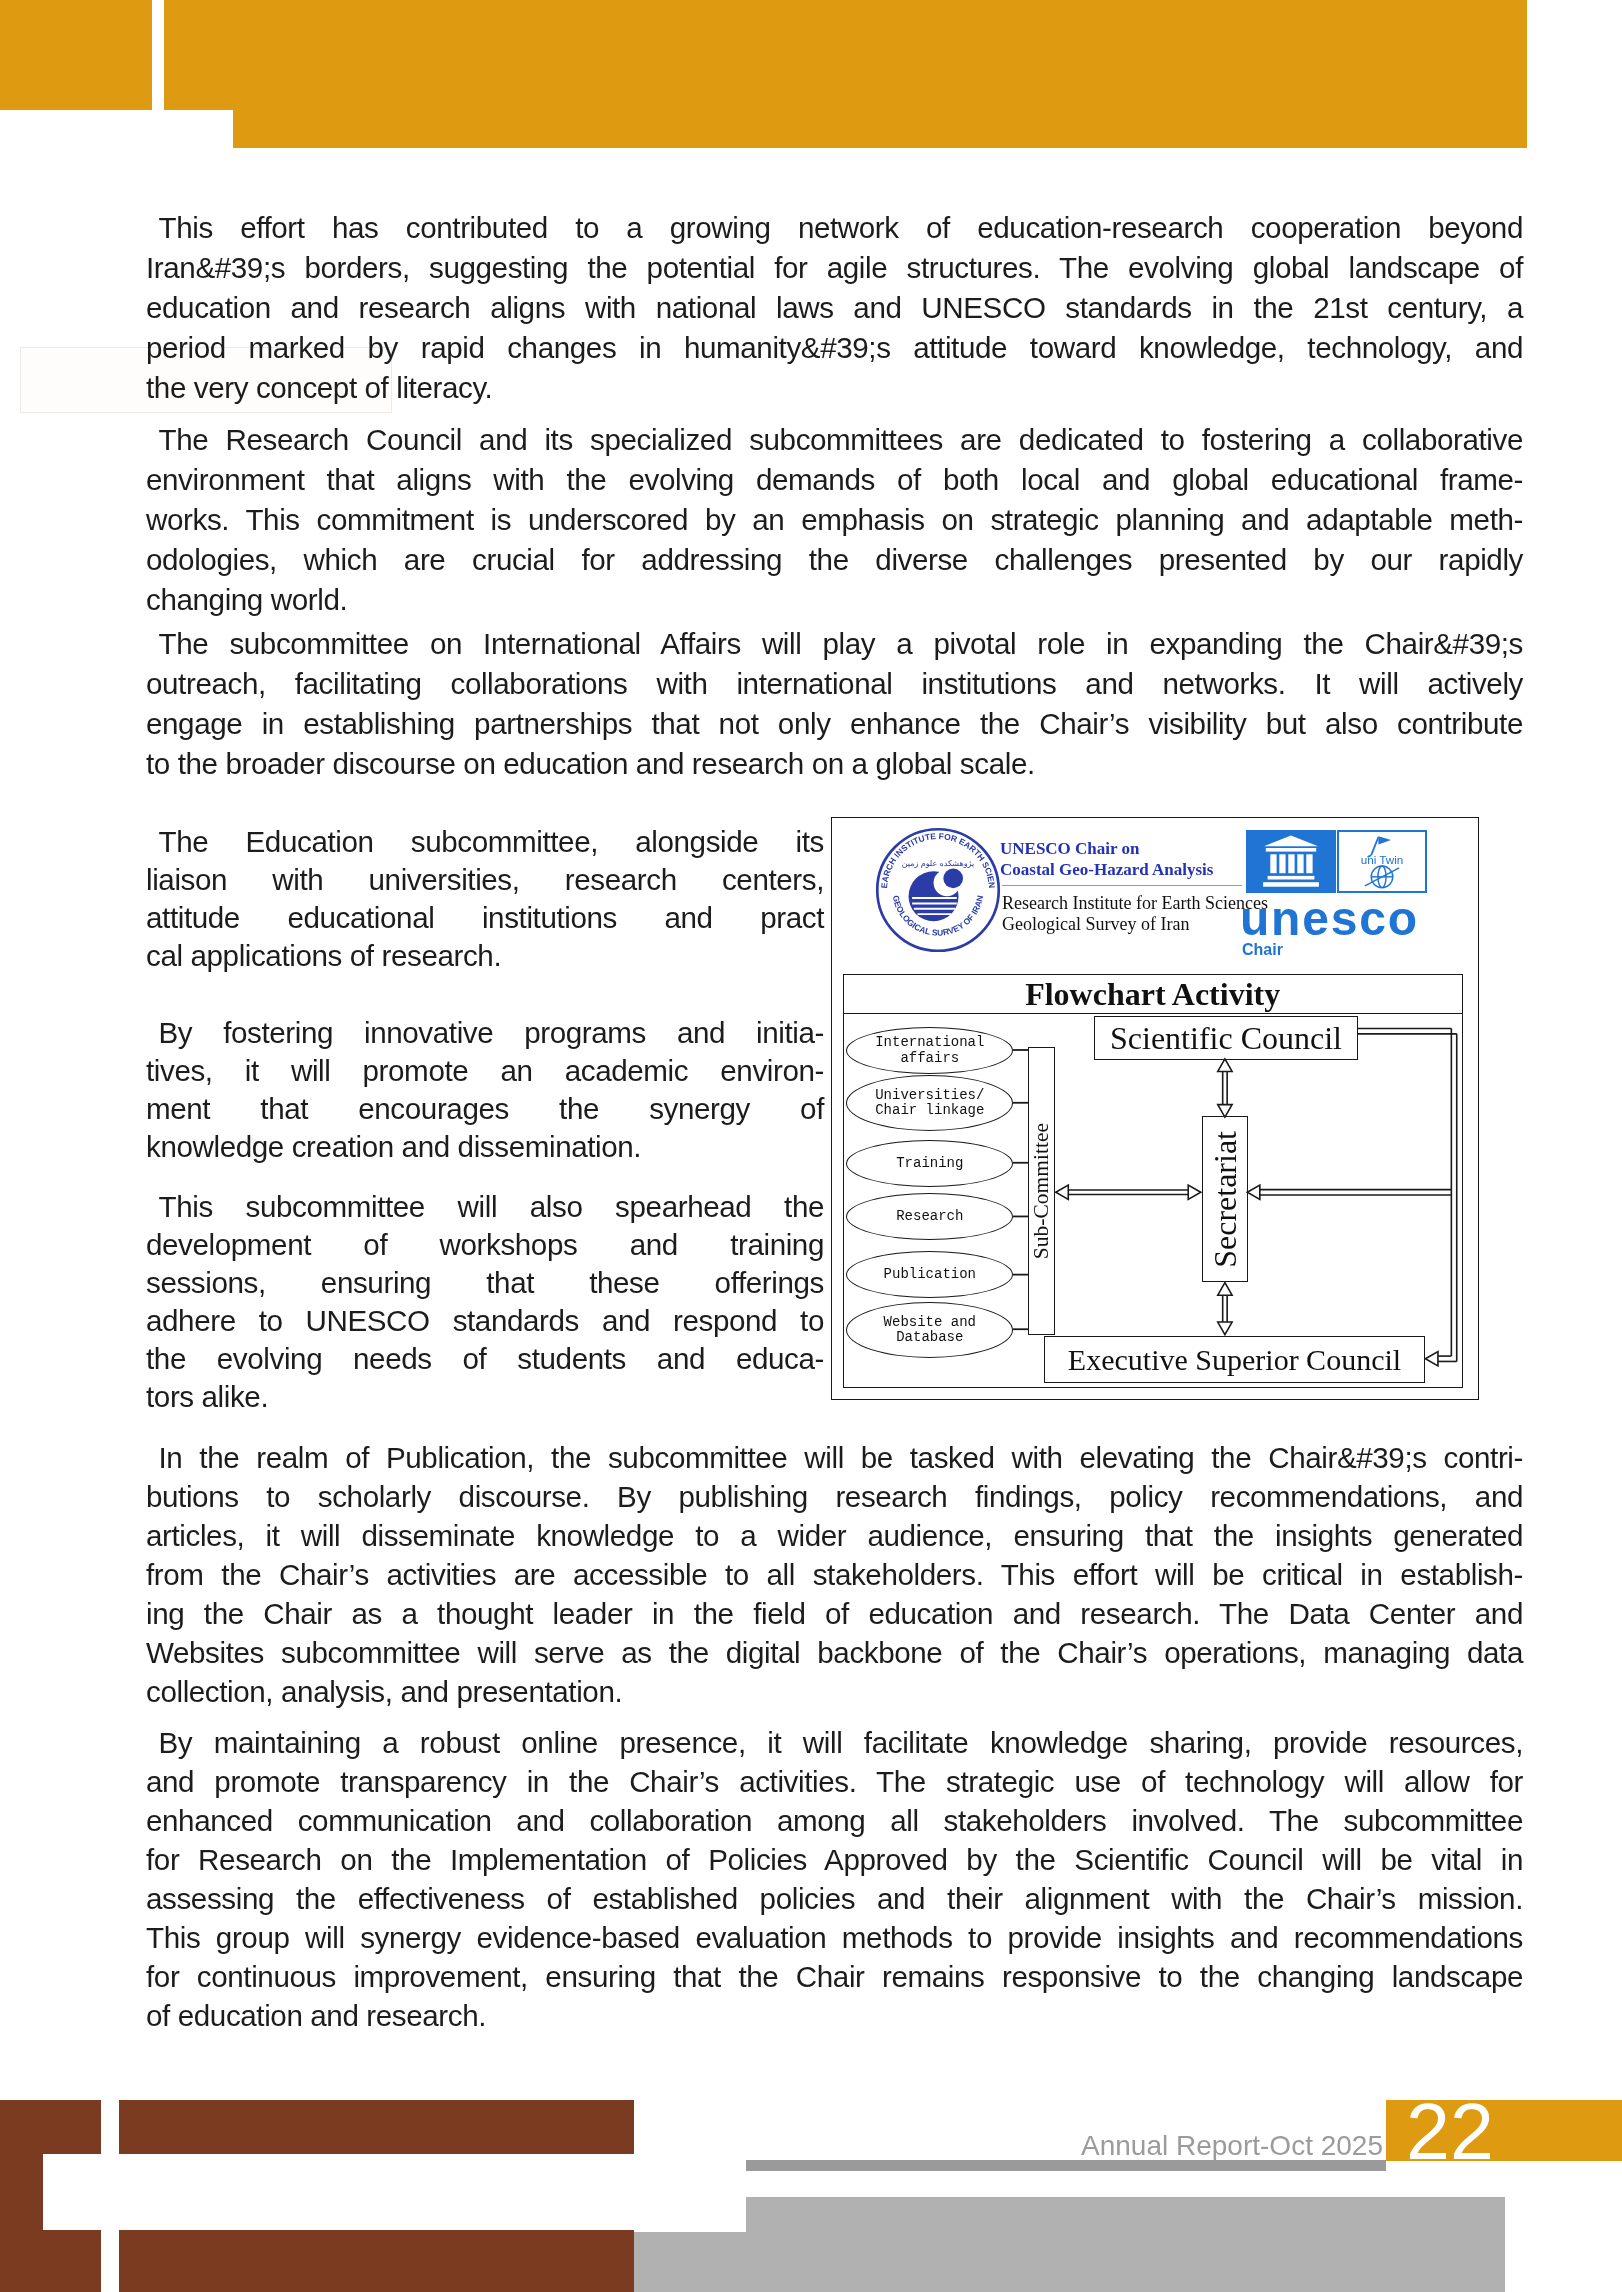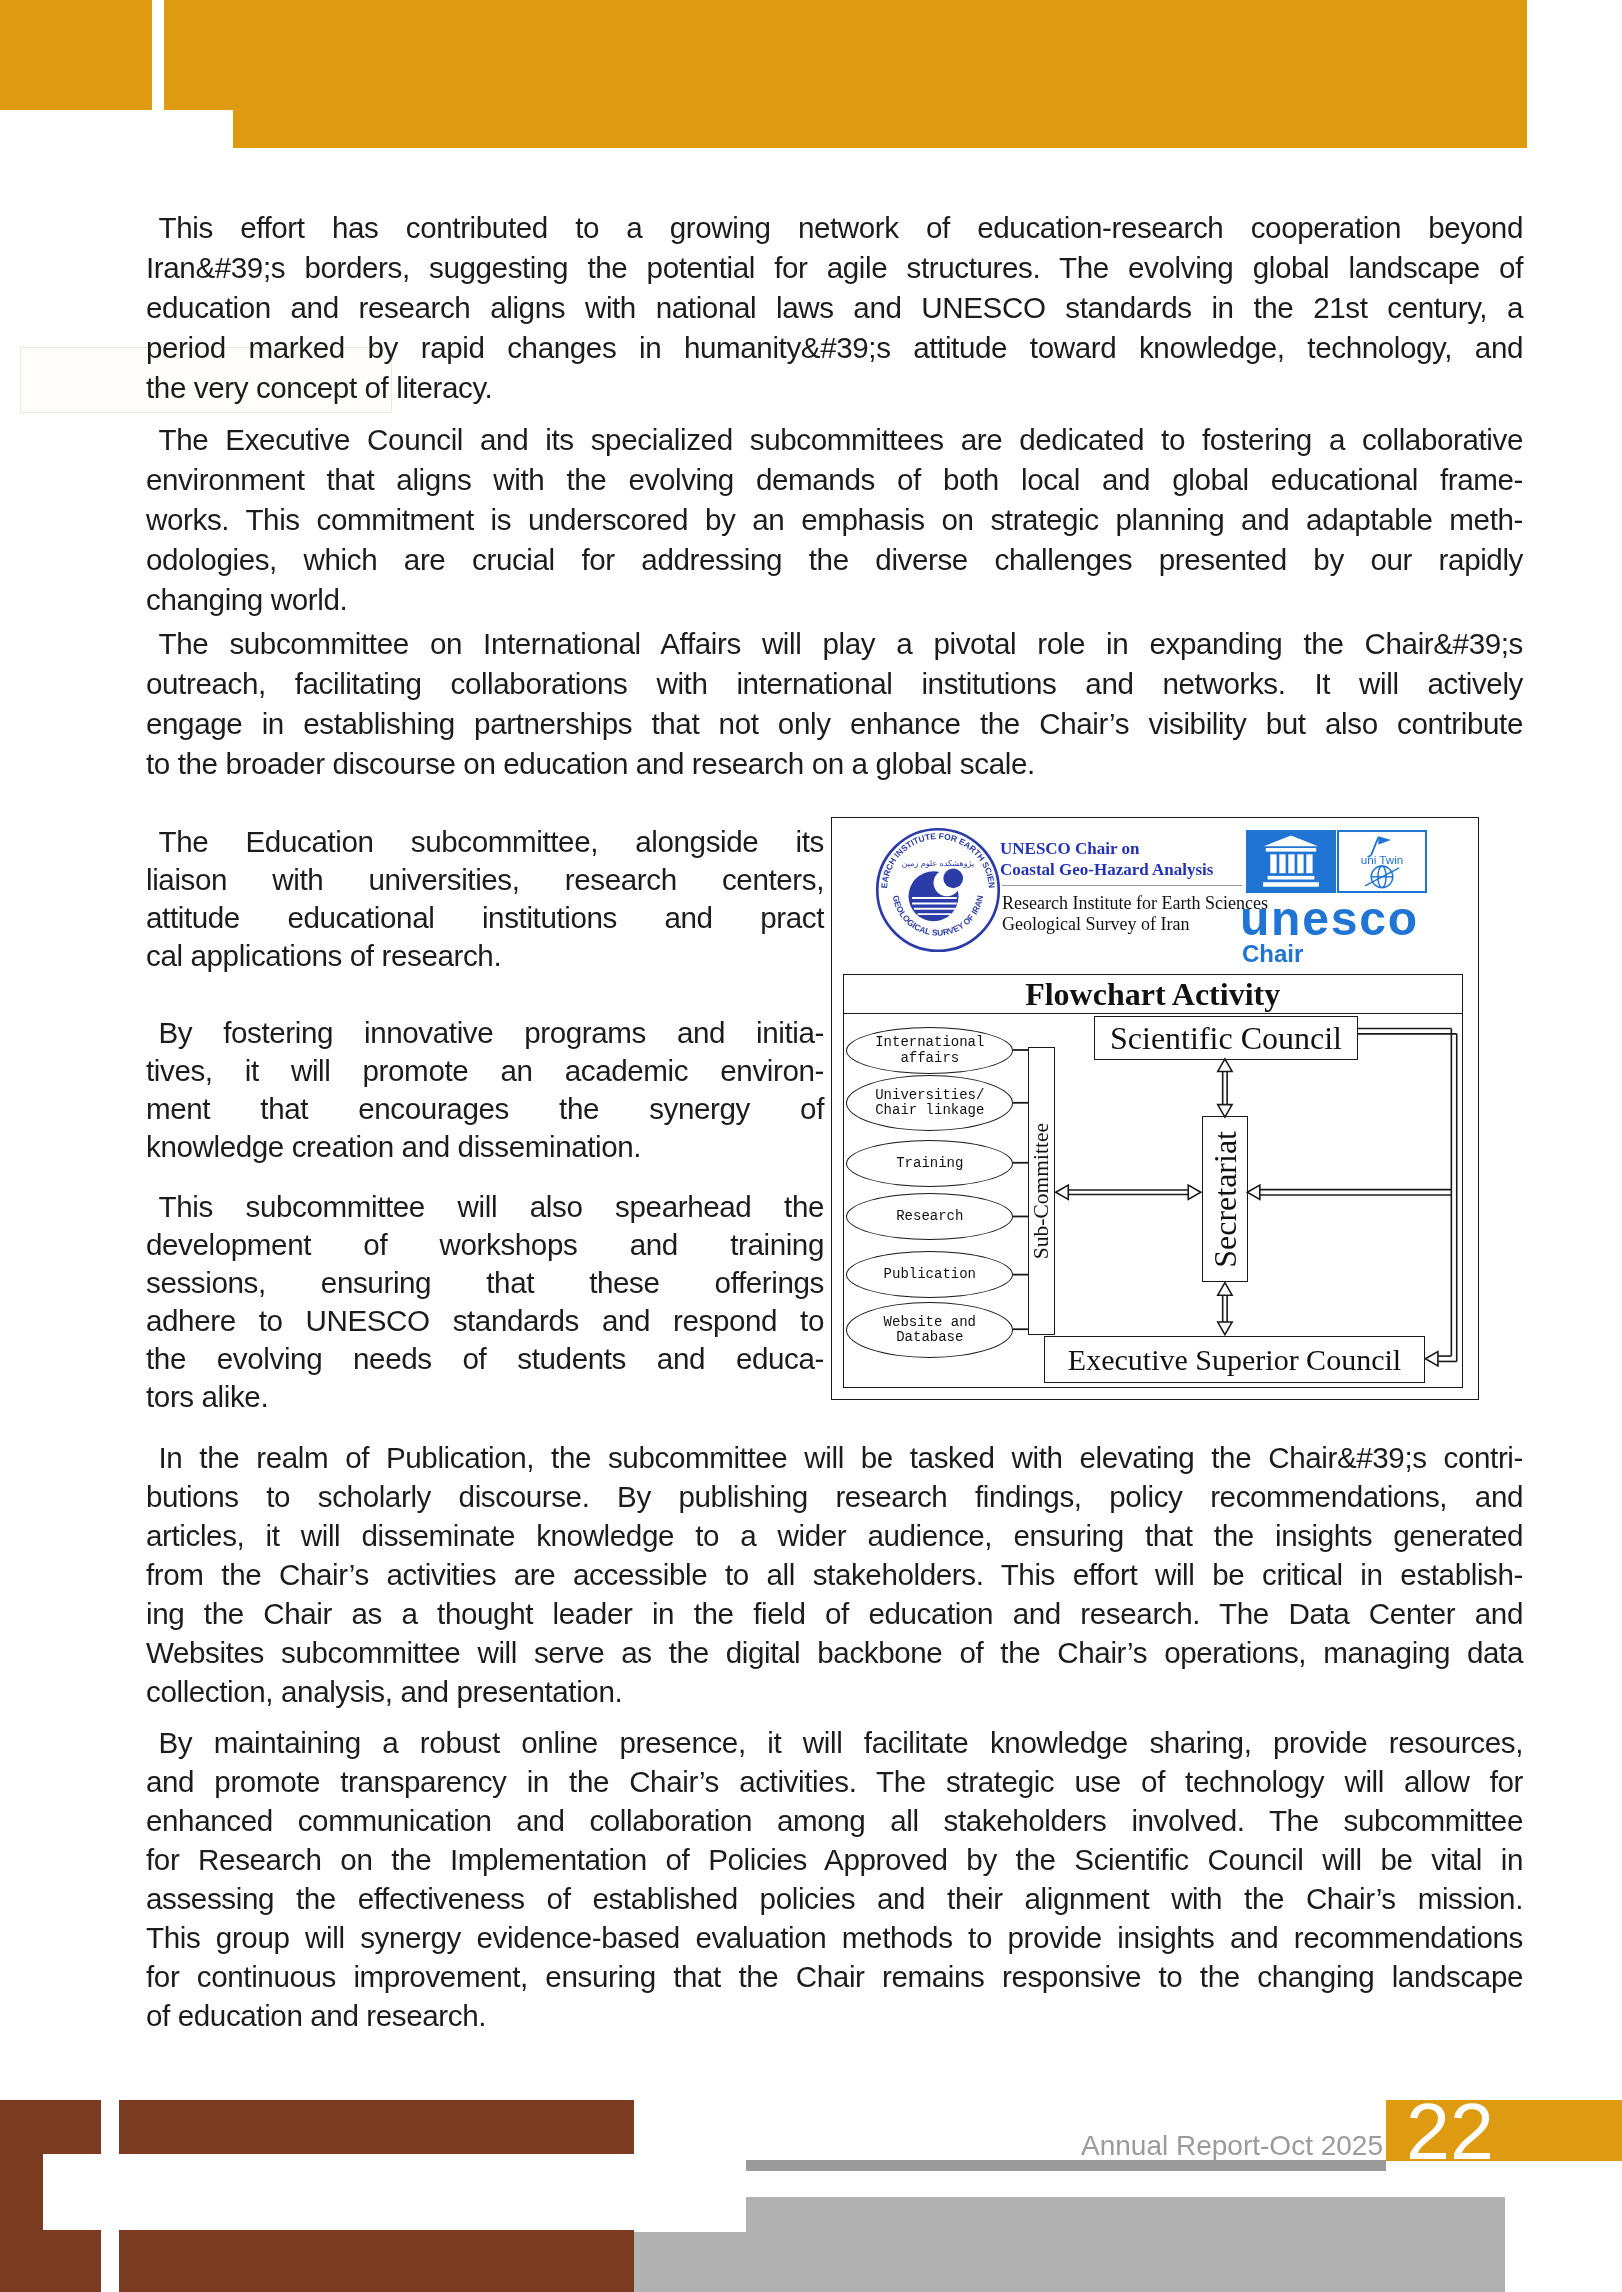--- a/index.html
+++ b/index.html
@@ -26,21 +26,21 @@
           border:1.8px solid #1a1a1a;box-sizing:border-box;background:#fff;}
   .fig-title-blue{position:absolute;left:168px;top:19.7px;width:269px;
                   font-family:"Liberation Serif",serif;font-weight:bold;
                   font-size:17px;line-height:21.5px;color:#2231B5;}
   .fig-sep{position:absolute;left:170px;top:67px;width:240px;height:0;border-top:1.8px solid #9a9a9a;}
   .fig-subtitle{position:absolute;left:170px;top:75px;width:269px;
                 font-family:"Liberation Serif",serif;font-size:18px;line-height:20.6px;color:#111;}
   .unesco-word{position:absolute;left:408px;top:77px;font-family:"Liberation Sans",sans-serif;
                font-weight:bold;font-size:48px;letter-spacing:1.8px;color:#2074D4;line-height:1;}
   .chair-word{position:absolute;left:410px;top:124px;font-family:"Liberation Sans",sans-serif;
-              font-weight:bold;font-size:24px;color:#2074D4;line-height:1;}
+              font-weight:bold;font-size:16px;color:#2074D4;line-height:1;}
   #flowchart{position:absolute;left:10.7px;top:156px;width:620px;height:414px;
              border:1.8px solid #1a1a1a;box-sizing:border-box;}
   #flow-title{height:38px;line-height:38px;border-bottom:1.8px solid #1a1a1a;text-align:center;
               font-family:"Liberation Serif",serif;font-weight:bold;font-size:32px;color:#111;}
   .node{position:absolute;border:1.8px solid #1a1a1a;box-sizing:border-box;background:#fff;
         display:flex;align-items:center;justify-content:center;text-align:center;
         font-family:"Liberation Serif",serif;color:#111;}
   .ellipse{position:absolute;border:1.8px solid #1a1a1a;border-radius:50%;box-sizing:border-box;
            display:flex;align-items:center;justify-content:center;text-align:center;
            font-family:Liberation Mono, monospace;font-size:14px;line-height:1.1;color:#111;
@@ -64,21 +64,21 @@
   <div class="abs faint-box" style="left:19.7px;top:347px;width:370px;height:64px;"></div>
 
   <div class="para lh45" style="left:146px;top:208px;width:1377px;">
       <div class="ln">This effort has contributed to a growing network of education-research cooperation beyond</div>
       <div class="ln">Iran&amp;#39;s borders, suggesting the potential for agile structures. The evolving global landscape of</div>
       <div class="ln">education and research aligns with national laws and UNESCO standards in the 21st century, a</div>
       <div class="ln">period marked by rapid changes in humanity&amp;#39;s attitude toward knowledge, technology, and</div>
       <div class="ln last">the very concept of literacy.</div>
     </div>
   <div class="para lh45" style="left:146px;top:420px;width:1377px;">
-      <div class="ln">The Executive Council and its specialized subcommittees are dedicated to fostering a collaborative</div>
+      <div class="ln">The Research Council and its specialized subcommittees are dedicated to fostering a collaborative</div>
       <div class="ln">environment that aligns with the evolving demands of both local and global educational frame-</div>
       <div class="ln">works. This commitment is underscored by an emphasis on strategic planning and adaptable meth-</div>
       <div class="ln">odologies, which are crucial for addressing the diverse challenges presented by our rapidly</div>
       <div class="ln last">changing world.</div>
     </div>
   <div class="para lh45" style="left:146px;top:624px;width:1377px;">
       <div class="ln">The subcommittee on International Affairs will play a pivotal role in expanding the Chair&amp;#39;s</div>
       <div class="ln">outreach, facilitating collaborations with international institutions and networks. It will actively</div>
       <div class="ln">engage in establishing partnerships that not only enhance the Chair’s visibility but also contribute</div>
       <div class="ln last">to the broader discourse on education and research on a global scale.</div>

